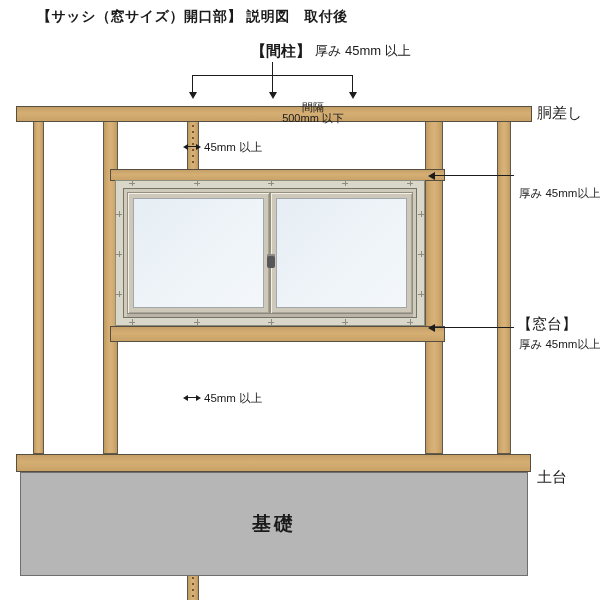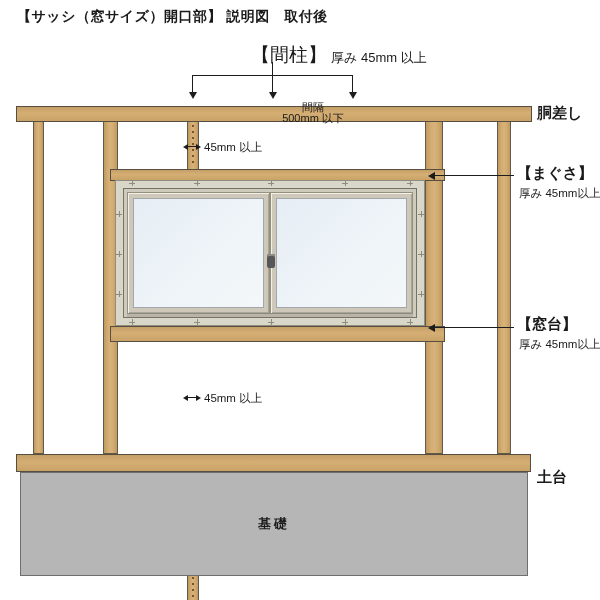--- a/index.html
+++ b/index.html
@@ -36,28 +36,28 @@
         border-right:4px solid transparent;border-top:7px solid #1c1c1c;}
   .ah-left{position:absolute;width:0;height:0;border-top:4px solid transparent;
         border-bottom:4px solid transparent;border-right:7px solid #1c1c1c;}
   .dim{position:absolute;height:7px;}
   .dim .dln{position:absolute;left:4px;right:4px;top:3px;height:1px;background:#1c1c1c;}
   .dim .dhl{position:absolute;left:0;top:0.5px;width:0;height:0;border-top:3px solid transparent;
         border-bottom:3px solid transparent;border-right:5px solid #1c1c1c;}
   .dim .dhr{position:absolute;right:0;top:0.5px;width:0;height:0;border-top:3px solid transparent;
         border-bottom:3px solid transparent;border-left:5px solid #1c1c1c;}
   
-  .t-title{position:absolute;font-size:14px;font-weight:bold;letter-spacing:0.5px;white-space:nowrap;}
-  .t-big{position:absolute;font-size:15px;font-weight:bold;white-space:nowrap;}
-  .t-term{font-size:19px;font-weight:normal;white-space:nowrap;}
+  .t-title{position:absolute;font-size:14px;font-weight:bold;letter-spacing:0.5px;white-space:nowrap;margin-left:20px;}
+  .t-big{position:absolute;font-size:15px;font-weight:normal;white-space:nowrap;}
+  .t-term{font-size:15px;font-weight:bold;white-space:nowrap;}
   .t-spec{font-size:13px;white-space:nowrap;}
   .t-small{position:absolute;font-size:11.5px;white-space:nowrap;}
   .labelrow{position:absolute;display:flex;align-items:flex-end;gap:4px;}
   .spacingbox{position:absolute;width:80px;text-align:center;font-size:11px;line-height:11px;}
-  .kiso{font-size:13px;font-weight:bold;letter-spacing:3px;}
+  .kiso{font-size:19px;font-weight:bold;letter-spacing:3px;}
 </style>
 </head>
 <body>
 
 <div class="canvas">
 
   <div class="t-title" style="left:17px;top:8px;">【サッシ（窓サイズ）開口部】 説明図　取付後</div>
 
   <div class="wood" style="left:33px;top:121px;width:11px;height:333px;"></div>
   <div class="wood" style="left:103px;top:121px;width:15px;height:333px;"></div>
@@ -132,21 +132,20 @@
     <span class="dhl"></span>
     <span class="dln"></span>
     <span class="dhr"></span>
   </div>
   <div class="t-small" style="left:204px;top:391px;">45mm 以上</div>
 
   <div class="t-big" style="left:537px;top:104px;">胴差し</div>
 
   <div class="ln" style="left:435px;top:175px;width:79px;height:1px;"></div>
   <div class="ah-left" style="left:428px;top:172px;"></div>
-  <div class="t-big" style="left:517px;top:164px;">【まぐさ】</div>
   <div class="t-small" style="left:519px;top:186px;">厚み 45mm以上</div>
 
   <div class="ln" style="left:435px;top:327px;width:79px;height:1px;"></div>
   <div class="ah-left" style="left:428px;top:324px;"></div>
   <div class="t-big" style="left:517px;top:315px;">【窓台】</div>
   <div class="t-small" style="left:519px;top:337px;">厚み 45mm以上</div>
 
   <div class="t-big" style="left:537px;top:468px;">土台</div>
 
 </div>

